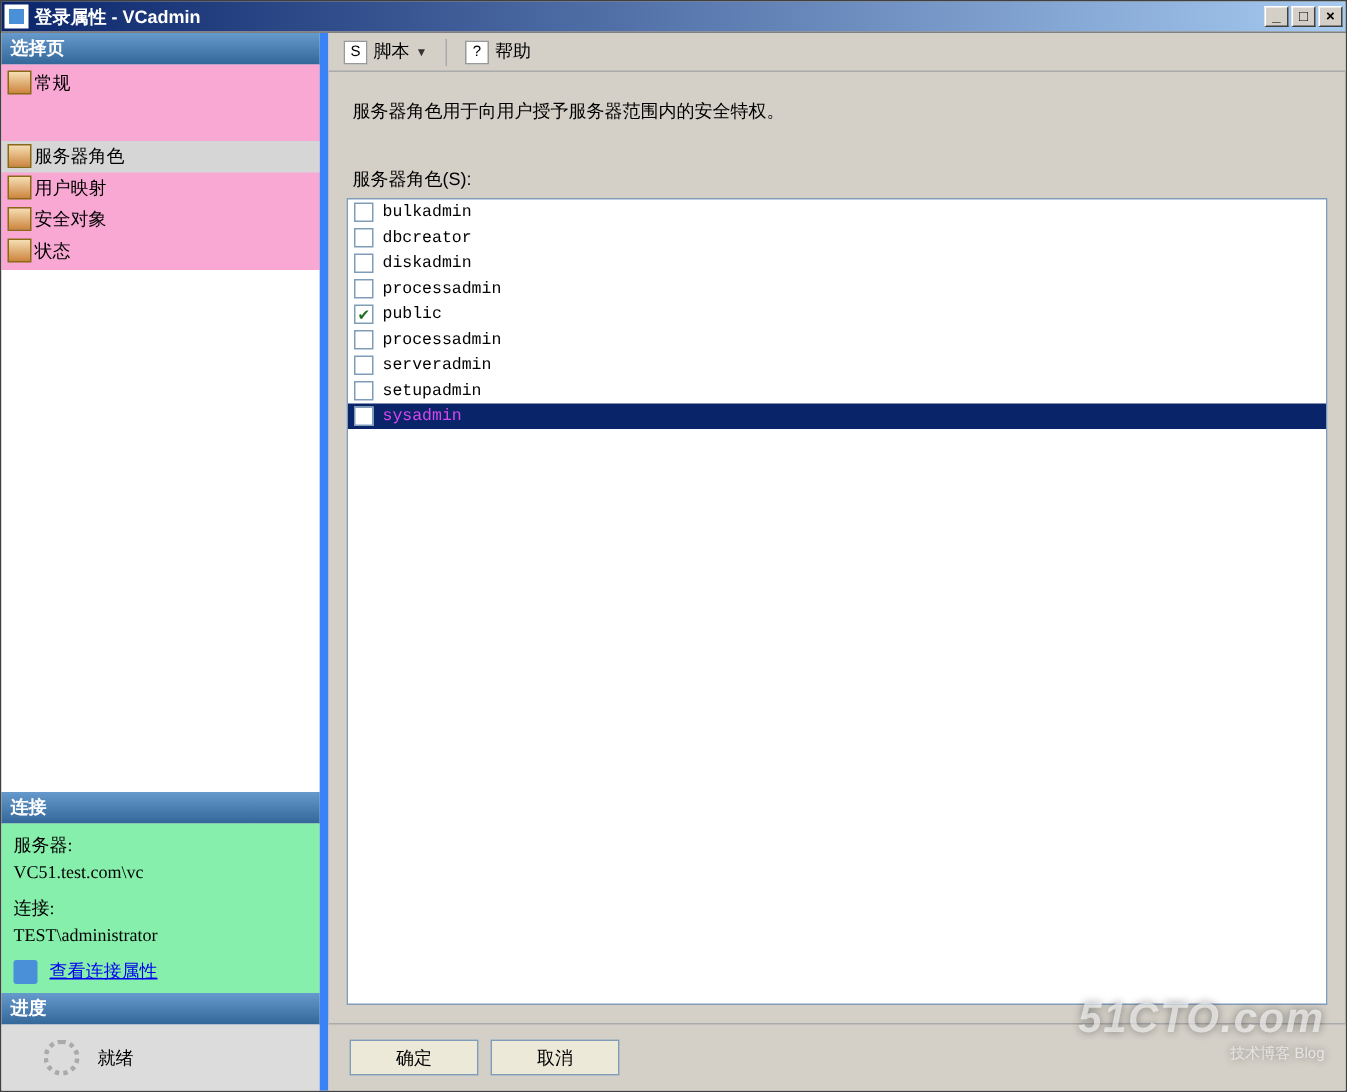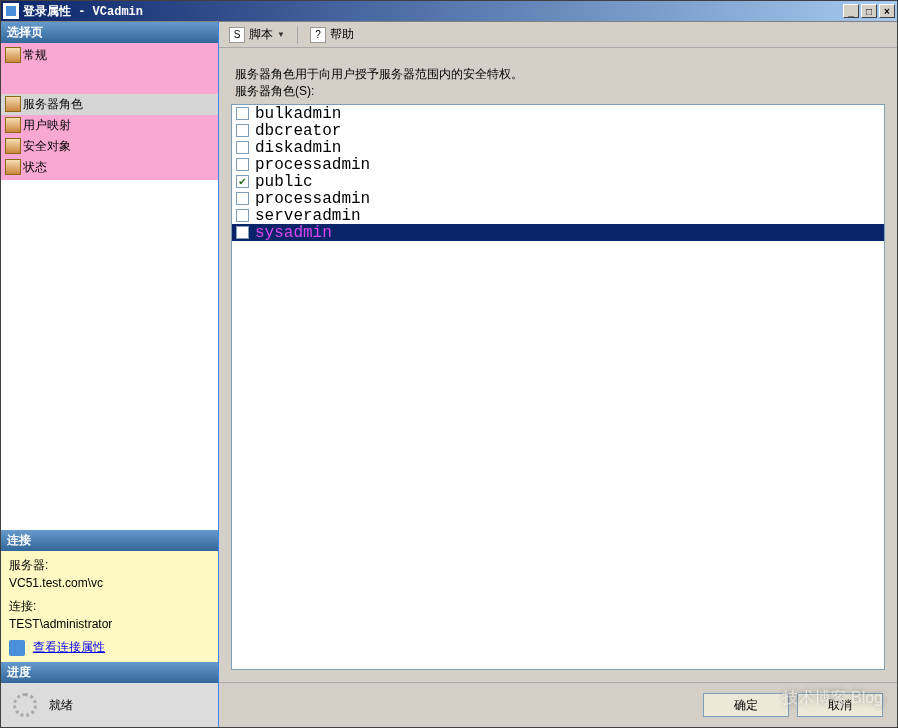--- a/index.html
+++ b/index.html
@@ -1,59 +1,59 @@
 <!DOCTYPE html>
 <html><head>
   <meta charset="utf-8">
   <style>
     * { margin: 0; padding: 0; box-sizing: border-box; }
     body { font-family: "Microsoft YaHei", SimSun, Arial, sans-serif; font-size: 12px; background: #d4d0c8; overflow: hidden; }
     .window { width: 898px; height: 728px; border: 1px solid #404040; position: relative; background: #d4d0c8; display: flex; flex-direction: column; }
     .titlebar { background: linear-gradient(to right, #0a246a, #a6caf0); color: #fff; height: 20px; display: flex; align-items: center; padding: 0 2px; font-size: 12px; font-weight: bold; }
     .titlebar-icon { width: 16px; height: 16px; background: #fff; margin-right: 4px; display: inline-flex; align-items: center; justify-content: center; }
     .titlebar-icon svg { width: 12px; height: 12px; }
-    .title-text { flex: 1; font-family: Liberation Mono, monospace; }
+    .title-text { flex: 1; }
     .win-btns { display: flex; gap: 2px; }
     .win-btn { width: 16px; height: 14px; background: #d4d0c8; border: 1px solid #fff; border-right-color: #404040; border-bottom-color: #404040; display: flex; align-items: center; justify-content: center; font-family: Arial; font-size: 10px; cursor: pointer; color: #000; font-weight: bold; }
     .body { flex: 1; display: flex; border-top: 1px solid #808080; }
-    .sidebar { width: 218px; background: #dcdcdc; display: flex; flex-direction: column; border-right: 1px solid #3b82f6; }
+    .sidebar { width: 218px; background: #dcdcdc; display: flex; flex-direction: column; border-right: 6px solid #3b82f6; }
     .section-hdr { background: linear-gradient(to bottom, #6699cc, #336699); color: #fff; padding: 2px 6px; font-weight: bold; font-size: 12px; }
     .pages-list { background: #f9a8d4; padding: 2px 0; }
     .page-item { padding: 2px 8px 2px 22px; position: relative; cursor: pointer; }
     .page-item.sel { background: #d6d6d6; margin-top: 28px; }
     .page-item::before { content: ""; position: absolute; left: 4px; top: 2px; width: 14px; height: 14px; background: linear-gradient(#f5deb3, #cd853f); border: 1px solid #8b6914; }
     .sidebar-spacer { flex: 1; background: #fff; }
-    .conn-body { background: #fef9c3; padding: 6px 8px; font-family: Liberation Sans, sans-serif; }
+    .conn-body { background: #86efac; padding: 6px 8px; font-family: Liberation Serif, serif; }
     .conn-lbl { margin-bottom: 2px; }
     .conn-val { margin-bottom: 8px; }
     .conn-link { color: #0000ee; text-decoration: underline; cursor: pointer; margin-left: 4px; }
     .link-row { display: flex; align-items: center; }
     .link-icon { width: 16px; height: 16px; background: #4a90d9; border-radius: 2px; margin-right: 4px; }
-    .progress-body { background: #dcdcdc; padding: 10px 12px; display: flex; align-items: center; }
+    .progress-body { background: #dcdcdc; padding: 10px 28px; display: flex; align-items: center; }
     .spinner { width: 24px; height: 24px; border: 3px dotted #aaa; border-radius: 50%; margin-right: 12px; }
     .main { flex: 1; display: flex; flex-direction: column; background: #d4d0c8; }
     .toolbar { height: 26px; background: #d4d0c8; border-bottom: 1px solid #aaa; display: flex; align-items: center; padding: 0 4px; gap: 4px; }
     .tb-btn { padding: 2px 6px; cursor: pointer; display: flex; align-items: center; gap: 4px; }
     .tb-icon { width: 16px; height: 16px; background: #fff; border: 1px solid #999; display: inline-flex; align-items: center; justify-content: center; font-size: 10px; }
     .tb-drop { font-size: 8px; color: #333; }
     .tb-sep { width: 1px; height: 18px; background: #aaa; margin: 0 2px; }
     .content { flex: 1; padding: 18px 12px 12px 12px; display: flex; flex-direction: column; }
-    .desc { font-size: 12px; padding-left: 4px; }
+    .desc { margin-bottom: 28px; font-size: 12px; padding-left: 4px; }
     .roles-lbl { margin-bottom: 4px; padding-left: 4px; }
     .roles-box { flex: 1; background: #fff; border: 1px solid #7f9db9; overflow: auto; }
     .role-row { display: flex; align-items: center; padding: 1px 4px; height: 17px; }
     .role-row.sel { background: #0a246a; color: #d946ef; }
     .chk { width: 13px; height: 13px; border: 1px solid #7f9db9; background: #fff; margin-right: 6px; display: inline-flex; align-items: center; justify-content: center; cursor: pointer; color: #000; }
     .chk.on::after { content: "✔"; font-size: 10px; color: #1a6d1a; }
-    .role-name { font-family: "Courier New", monospace; font-size: 16px; }
-    .btn-row { padding: 10px 14px; display: flex; justify-content: flex-end; gap: 8px; border-top: 1px solid #aaa; background: #d4d0c8; }
+    .role-name { font-family: "Courier New", monospace; font-size: 11px; }
+    .btn-row { padding: 10px 14px; display: flex; gap: 8px; border-top: 1px solid #aaa; background: #d4d0c8; }
     .btn { width: 86px; height: 24px; border: 1px solid #7f9db9; background: #ece9d8; cursor: pointer; font-size: 12px; }
     .watermark { position: absolute; right: 14px; bottom: 18px; color: rgba(255,255,255,.6); font-family: Arial; text-align: right; pointer-events: none; text-shadow: 0 0 6px rgba(0,0,0,.4); }
     .watermark .big { font-size: 28px; font-weight: bold; font-style: italic; letter-spacing: 1px; }
-    .watermark .sm { font-size: 16px; }
+    .watermark .sm { font-size: 10px; }
   </style>
 </head>
 <body>
 
 <div class="window">
   <div class="titlebar">
     <span class="titlebar-icon">
       <svg viewBox="0 0 12 12">
           <rect x="1" y="1" width="10" height="10" fill="#4a90d9"></rect>
         </svg>
@@ -136,30 +136,35 @@
               <span class="role-name">public</span>
             </div>
             <div class="role-row">
               <span class="chk"></span>
               <span class="role-name">processadmin</span>
             </div>
             <div class="role-row">
               <span class="chk"></span>
               <span class="role-name">serveradmin</span>
             </div>
+            <div class="role-row">
+              <span class="chk"></span>
+              <span class="role-name">setupadmin</span>
+            </div>
             <div class="role-row sel">
               <span class="chk"></span>
               <span class="role-name">sysadmin</span>
             </div>
           </div>
       </div>
 
       <div class="btn-row">
         <button class="btn">确定</button>
         <button class="btn">取消</button>
       </div>
     </div>
   </div>
 
   <div class="watermark">
+    <div class="big">51CTO.com</div>
     <div class="sm">技术博客  Blog</div>
   </div>
 </div>
 
 </body></html>

